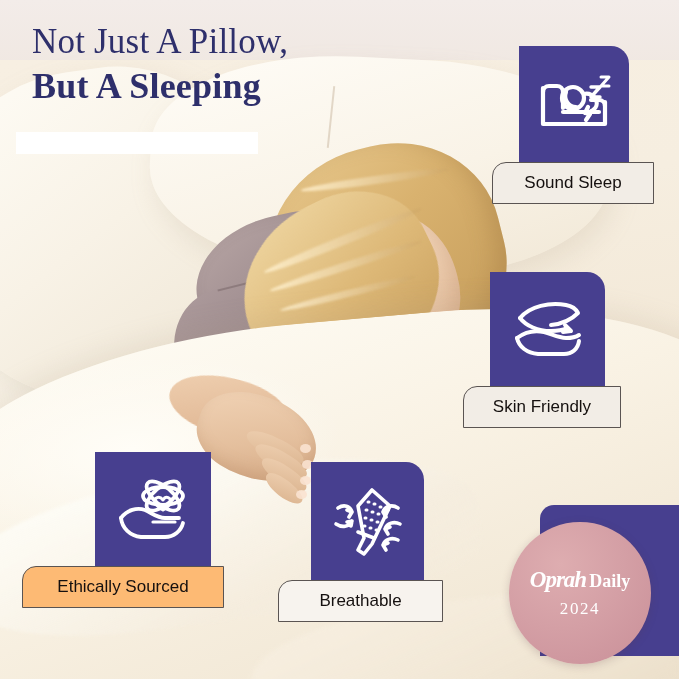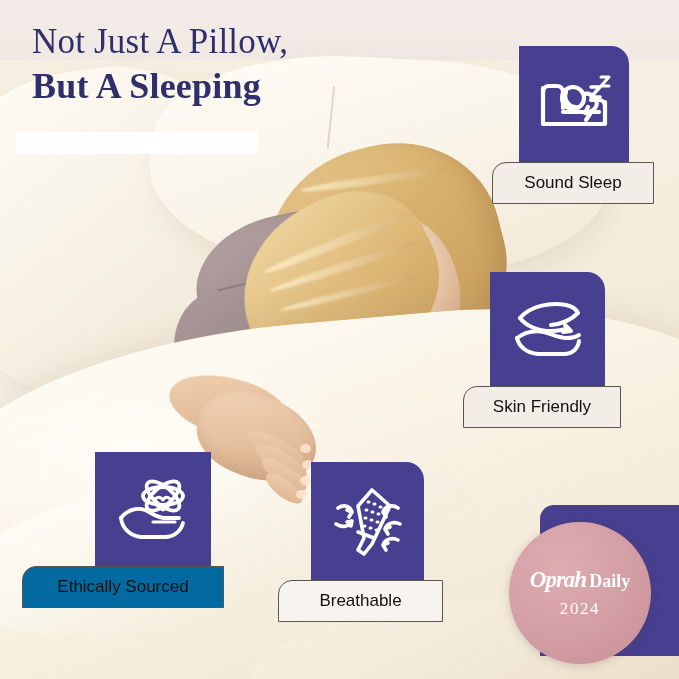--- a/index.html
+++ b/index.html
@@ -191,21 +191,21 @@
 
   
   #b-skin{left:490px;top:272px;width:170px;height:160px;}
   #b-skin .tile{left:0;top:0;width:115px;height:114px;border-radius:0 18px 0 0;}
   #b-skin .label{left:-27px;top:114px;width:156px;height:40px;border-radius:14px 0 0 0;}
 
   
   #b-eth{left:95px;top:452px;width:200px;height:160px;}
   #b-eth .tile{left:0;top:0;width:116px;height:114px;border-radius:0 0 0 0;}
   #b-eth .label{left:-73px;top:114px;width:200px;height:40px;border-radius:14px 0 0 0;
-                background:#0369a1;}
+                background:#fdba74;}
 
   
   #b-breath{left:311px;top:462px;width:170px;height:160px;}
   #b-breath .tile{left:0;top:0;width:113px;height:118px;border-radius:0 18px 0 0;}
   #b-breath .label{left:-33px;top:118px;width:163px;height:40px;border-radius:14px 0 0 0;
                    background:#f7f3ee;}
 
   
   .award{position:absolute;left:509px;top:505px;width:170px;height:174px;z-index:9;}
   .award-block{

